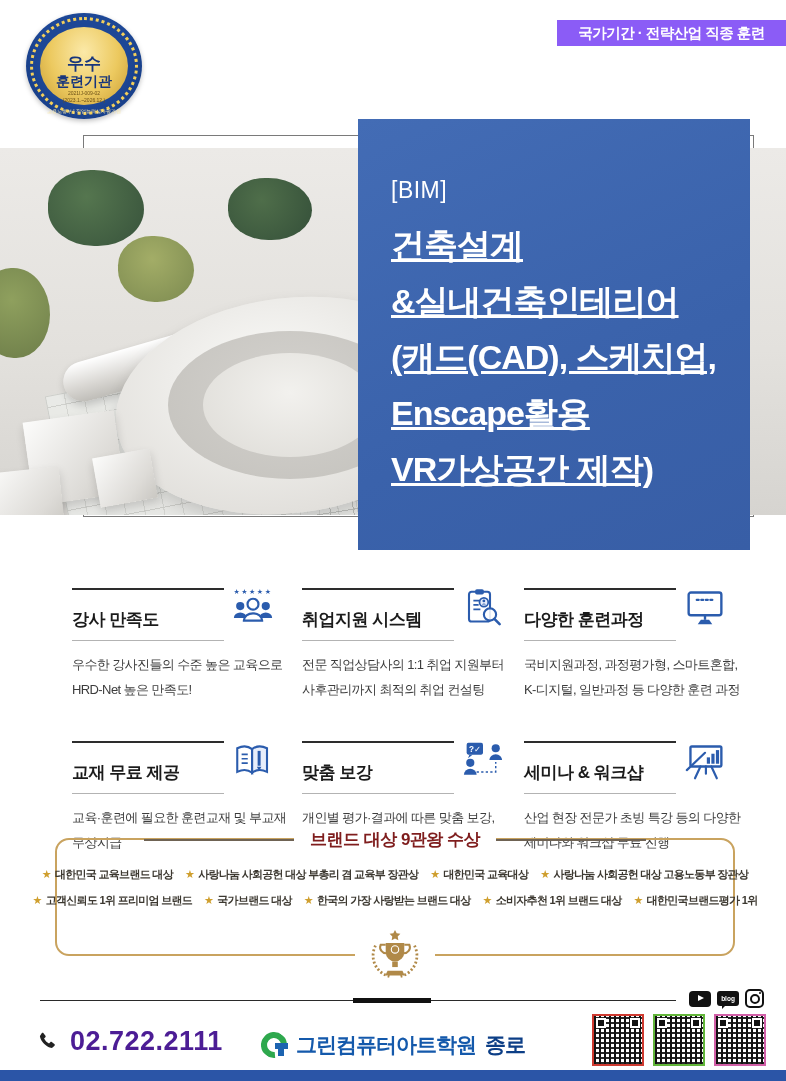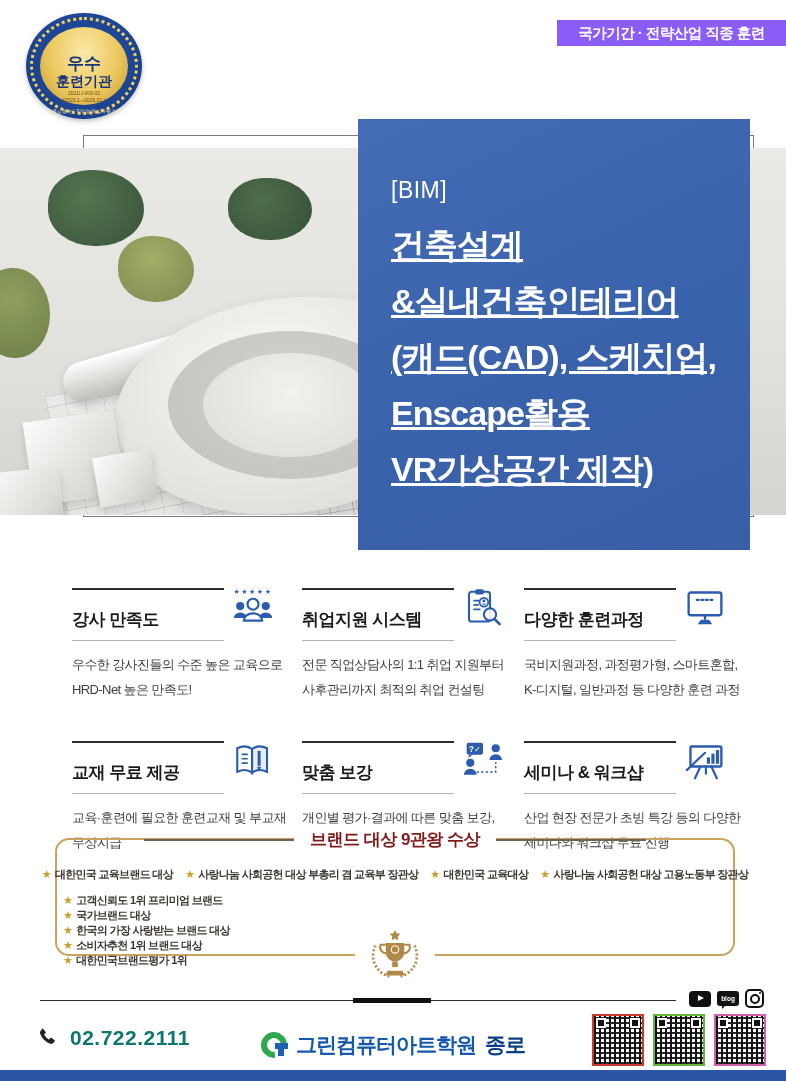--- a/index.html
+++ b/index.html
@@ -78,21 +78,21 @@
   
   .awards{position:absolute;left:55px;top:838px;width:676px;height:114px;
           border:2px solid #c9a35f;border-radius:14px;}
   .awards-head{position:absolute;top:-12px;left:0;right:0;display:flex;align-items:center;justify-content:center;}
   .aline{height:2px;background:#6f6354;width:150px;}
   .awards-title{font-size:17px;font-weight:bold;color:#7f1d1d;background:#fff;
                 padding:0 16px;letter-spacing:-0.5px;white-space:nowrap;}
   .award-row{display:flex;justify-content:center;margin-top:0;font-size:11px;color:#3c3830;
              font-weight:bold;letter-spacing:-0.7px;}
   .award-row.r1{padding-top:27px;}
-  .award-row.r2{padding-top:11px;flex-direction:column;}
+  .award-row.r2{padding-top:11px;}
   .award-item{margin:0 6px;white-space:nowrap;}
   .star{color:#cf9f2e;margin-right:4px;font-size:11px;}
   .trophy-wrap{position:absolute;left:50%;bottom:-27px;transform:translateX(-50%);
                background:#fff;padding:0 12px;line-height:0;}
 
   
   .divider{position:absolute;left:40px;top:1000px;width:636px;height:1px;background:#2a2a2a;}
   .divider-accent{position:absolute;left:353px;top:998px;width:78px;height:5px;background:#111;}
   .socials{position:absolute;left:689px;top:989px;display:flex;gap:6px;align-items:center;}
   .ic-yt{width:22px;height:16px;background:#111;border-radius:4px;position:relative;}
@@ -101,21 +101,21 @@
   .ic-blog{width:22px;height:15px;background:#111;border-radius:3px;color:#fff;font-size:6.5px;
            font-weight:bold;display:flex;align-items:center;justify-content:center;position:relative;}
   .ic-blog::after{content:"";position:absolute;left:5px;bottom:-3px;width:5px;height:5px;background:#111;
                   clip-path:polygon(0 0,100% 0,0 100%);}
   .ic-ig{width:15px;height:15px;border:2px solid #111;border-radius:5px;position:relative;}
   .ic-ig::before{content:"";position:absolute;left:2.5px;top:2.5px;width:6px;height:6px;
                  border:2px solid #111;border-radius:50%;}
   .ic-ig::after{content:"";position:absolute;right:1px;top:1px;width:2px;height:2px;background:#111;border-radius:50%;}
 
   .phone-row{position:absolute;left:36px;top:1026px;display:flex;align-items:center;gap:12px;}
-  .phone-number{font-size:21px;font-weight:bold;color:#0f766e;letter-spacing:0.5px;}
+  .phone-number{font-size:27px;font-weight:bold;color:#4c1d95;letter-spacing:0.5px;}
 
   .brand{position:absolute;left:0;right:0;top:1031px;display:flex;justify-content:center;align-items:center;gap:9px;}
   .gmark{position:relative;width:26px;height:26px;display:inline-block;}
   .g-arc{position:absolute;inset:0;border-radius:50%;border:6px solid #2ea84d;border-right-color:transparent;
          transform:rotate(40deg);}
   .g-bar{position:absolute;right:-1px;top:11px;width:13px;height:6px;background:#1c63b0;}
   .g-tail{position:absolute;right:3px;top:17px;width:6px;height:7px;background:#1c63b0;}
   .brand-text{font-size:21px;font-weight:bold;color:#1459ab;letter-spacing:-1px;}
   .branch-text{font-size:21px;font-weight:bold;color:#0c3e86;letter-spacing:-1px;}
 

